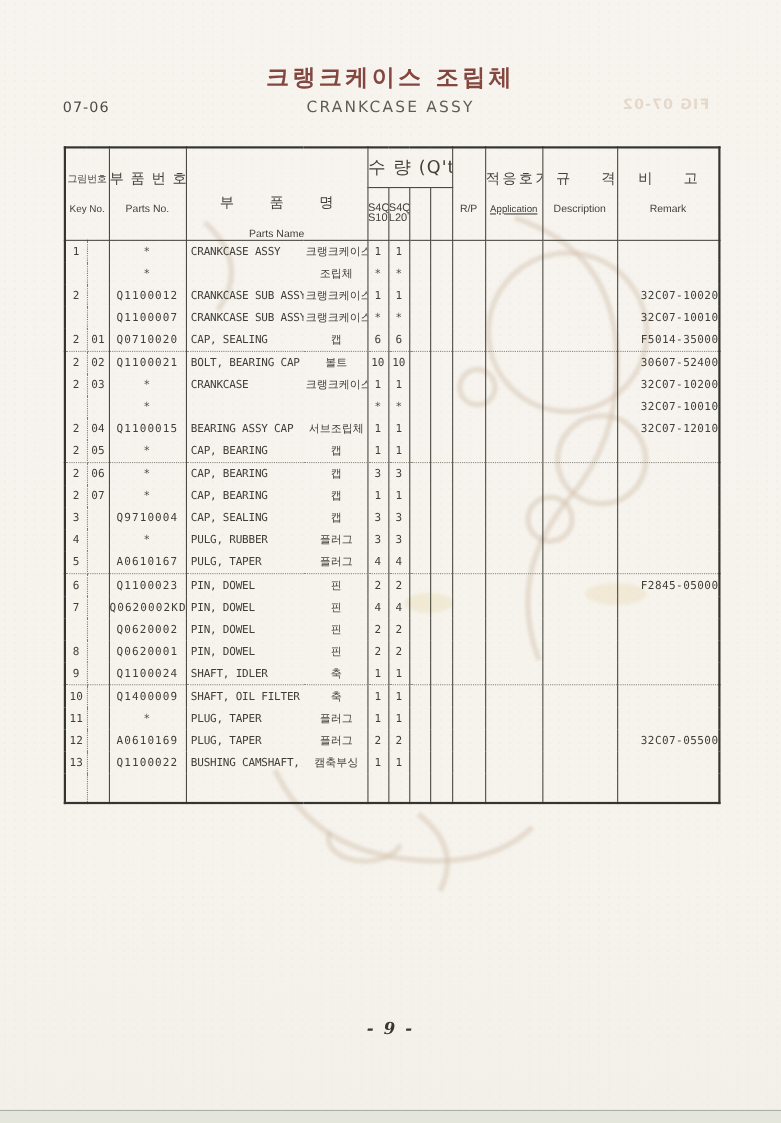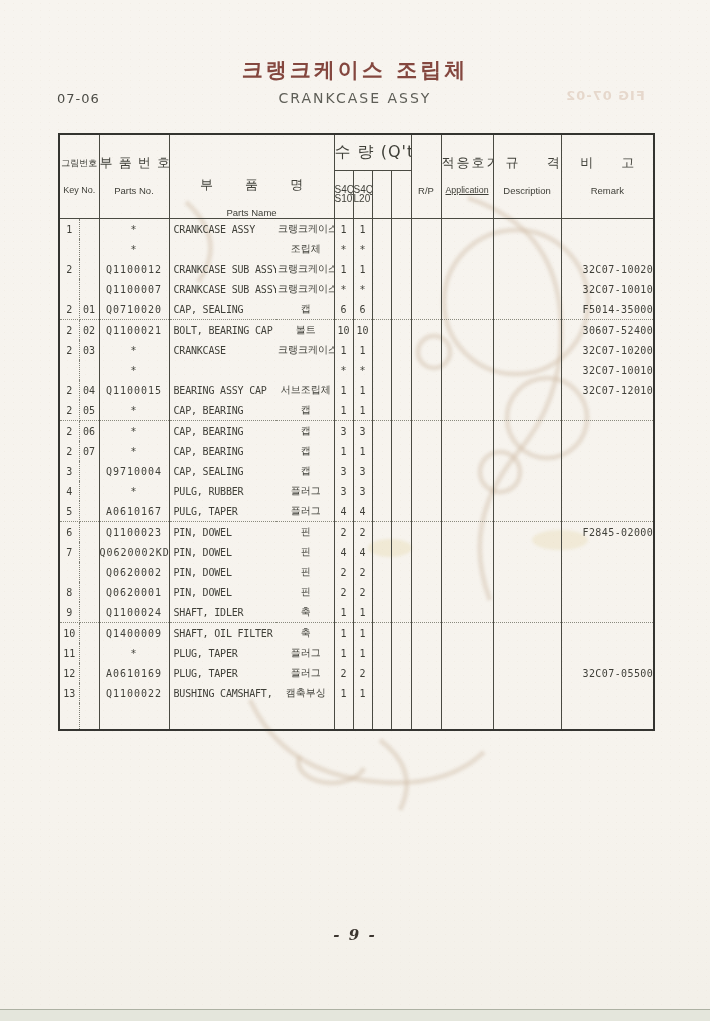--- a/index.html
+++ b/index.html
@@ -379,21 +379,21 @@
           <td class="pn">Q1100023</td>
           <td class="name-en">PIN, DOWEL</td>
           <td class="name-kr">핀</td>
           <td class="q">2</td>
           <td class="q">2</td>
           <td class="q"></td>
           <td class="q"></td>
           <td class="q"></td>
           <td class="q"></td>
           <td class="q"></td>
-          <td class="remark">F2845-02000</td>
+          <td class="remark">F2845-05000</td>
         </tr>
         <tr>
           <td class="key-a">7</td>
           <td class="key-b"></td>
           <td class="pn">Q0620002KD</td>
           <td class="name-en">PIN, DOWEL</td>
           <td class="name-kr">핀</td>
           <td class="q">4</td>
           <td class="q">4</td>
           <td class="q"></td>

